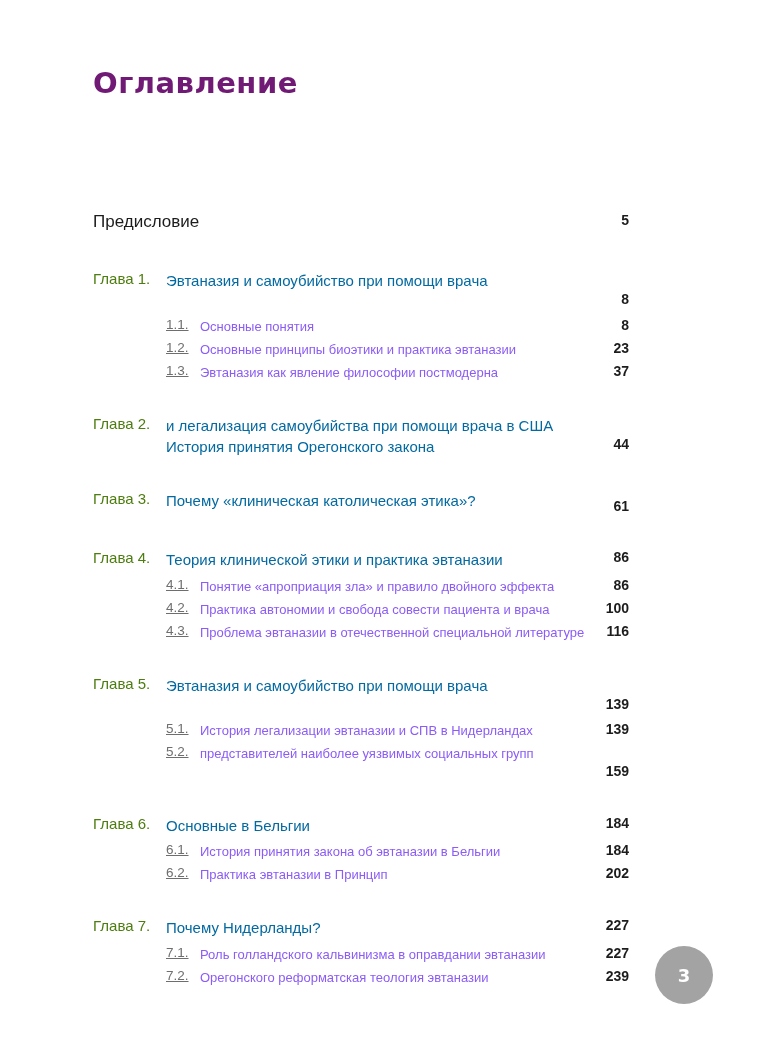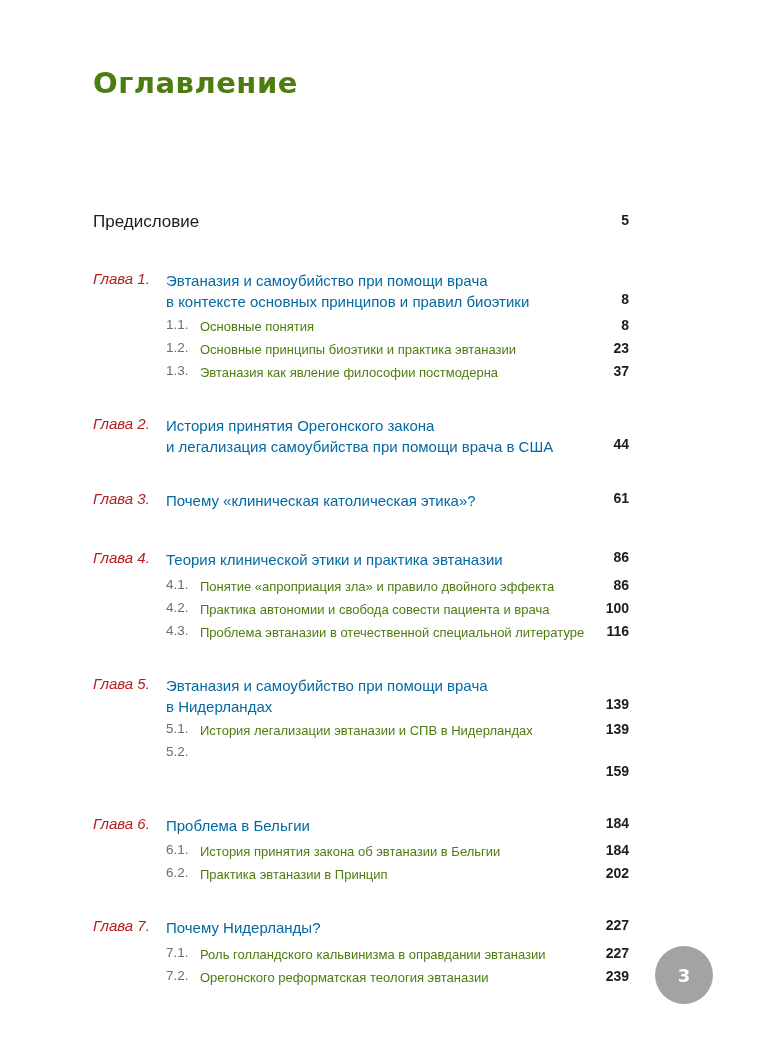--- a/index.html
+++ b/index.html
@@ -3,38 +3,38 @@
 <meta charset="utf-8">
 <style>
   html, body { margin: 0; padding: 0; }
   body {
     width: 768px; height: 1047px; background: #ffffff; position: relative; overflow: hidden;
     font-family: "DejaVu Sans", sans-serif; color: #222;
   }
   .title {
     position: absolute; left: 93px; top: 66px;
     font-family: "DejaVu Sans", sans-serif; font-weight: bold;
-    font-size: 29px; color: #4d7c0f; letter-spacing: 0.5px;
+    font-size: 29px; color: #701a75; letter-spacing: 0.5px;
   }
   .toc { position: absolute; left: 93px; top: 0; width: 536px; }
   .row {
     position: absolute; left: 0; width: 536px;
     font-family: "Liberation Sans", sans-serif;
   }
   .ch-label {
-    position: absolute; left: 0; font-size: 15px; color: #b91c1c; font-style: italic;
+    position: absolute; left: 0; font-size: 15px; color: #4d7c0f;
   }
   .ch-title {
     position: absolute; left: 73px; font-size: 15px; color: #0369a1; line-height: 21px; width: 400px;
   }
   .sec-num {
-    position: absolute; left: 73px; font-size: 13.5px; color: #6e6e6e;
+    position: absolute; left: 73px; font-size: 13.5px; color: #6e6e6e; text-decoration: underline;
   }
   .sec-title {
-    position: absolute; left: 107px; font-size: 13px; color: #4d7c0f; line-height: 19px; width: 390px;
+    position: absolute; left: 107px; font-size: 13px; color: #8b5cf6; line-height: 19px; width: 390px;
   }
   .page {
     position: absolute; right: 0; font-size: 14px; font-weight: bold; color: #1c1c1c; text-align: right;
   }
   .pre-title { position: absolute; left: 0; font-size: 17px; color: #1c1c1c; }
   .badge {
     position: absolute; left: 655px; top: 946px; width: 58px; height: 58px; border-radius: 50%;
     background: #a3a3a3; color: #ffffff; font-family: "DejaVu Sans", sans-serif; font-weight: bold;
     font-size: 18px; display: flex; align-items: center; justify-content: center;
   }
@@ -46,21 +46,20 @@
 
 <div class="toc" id="toc">
   <div class="row" style="top:212px;">
     <span class="pre-title">Предисловие</span>
     <span class="page">5</span>
   </div>
 <div class="row" style="top: 270px;">
       <span class="ch-label">Глава 1.</span>
       <span class="ch-title">
         <div>Эвтаназия и самоубийство при помощи врача</div>
-        <div>в контексте основных принципов и правил биоэтики</div>
       </span>
       <span class="page" style="top: 21px;">8</span>
     </div>
     <div class="row" style="top: 317px;">
       <span class="sec-num">1.1.</span>
       <span class="sec-title">
         <div>Основные понятия</div>
       </span>
       <span class="page" style="top: 0px;">8</span>
     </div>
@@ -74,31 +73,31 @@
     <div class="row" style="top: 363px;">
       <span class="sec-num">1.3.</span>
       <span class="sec-title">
         <div>Эвтаназия как явление философии постмодерна</div>
       </span>
       <span class="page" style="top: 0px;">37</span>
     </div>
     <div class="row" style="top: 415px;">
       <span class="ch-label">Глава 2.</span>
       <span class="ch-title">
+        <div>и легализация самоубийства при помощи врача в США</div>
         <div>История принятия Орегонского закона</div>
-        <div>и легализация самоубийства при помощи врача в США</div>
       </span>
       <span class="page" style="top: 21px; text-align: right;">44</span>
     </div>
     <div class="row" style="top: 490px;">
       <span class="ch-label">Глава 3.</span>
       <span class="ch-title">
         <div>Почему «клиническая католическая этика»?</div>
       </span>
-      <span class="page" style="top: 0px;">61</span>
+      <span class="page" style="top: 8px;">61</span>
     </div>
     <div class="row" style="top: 549px;">
       <span class="ch-label">Глава 4.</span>
       <span class="ch-title">
         <div>Теория клинической этики и практика эвтаназии</div>
       </span>
       <span class="page" style="top: 0px;">86</span>
     </div>
     <div class="row" style="top: 577px;">
       <span class="sec-num">4.1.</span>
@@ -118,41 +117,41 @@
       <span class="sec-num">4.3.</span>
       <span class="sec-title">
         <div>Проблема эвтаназии в отечественной специальной литературе</div>
       </span>
       <span class="page" style="top: 0px;">116</span>
     </div>
     <div class="row" style="top: 675px;">
       <span class="ch-label">Глава 5.</span>
       <span class="ch-title">
         <div>Эвтаназия и самоубийство при помощи врача</div>
-        <div>в Нидерландах</div>
       </span>
       <span class="page" style="top: 21px;">139</span>
     </div>
     <div class="row" style="top: 721px;">
       <span class="sec-num">5.1.</span>
       <span class="sec-title">
         <div>История легализации эвтаназии и СПВ в Нидерландах</div>
       </span>
       <span class="page" style="top: 0px;">139</span>
     </div>
     <div class="row" style="top: 744px;">
       <span class="sec-num">5.2.</span>
       <span class="sec-title">
+        <div>представителей наиболее уязвимых социальных групп</div>
       </span>
       <span class="page" style="top: 19px;">159</span>
     </div>
     <div class="row" style="top: 815px;">
       <span class="ch-label">Глава 6.</span>
       <span class="ch-title">
-        <div>Проблема в Бельгии</div>
+        <div>Основные в Бельгии</div>
       </span>
       <span class="page" style="top: 0px;">184</span>
     </div>
     <div class="row" style="top: 842px;">
       <span class="sec-num">6.1.</span>
       <span class="sec-title">
         <div>История принятия закона об эвтаназии в Бельгии</div>
       </span>
       <span class="page" style="top: 0px;">184</span>
     </div>

